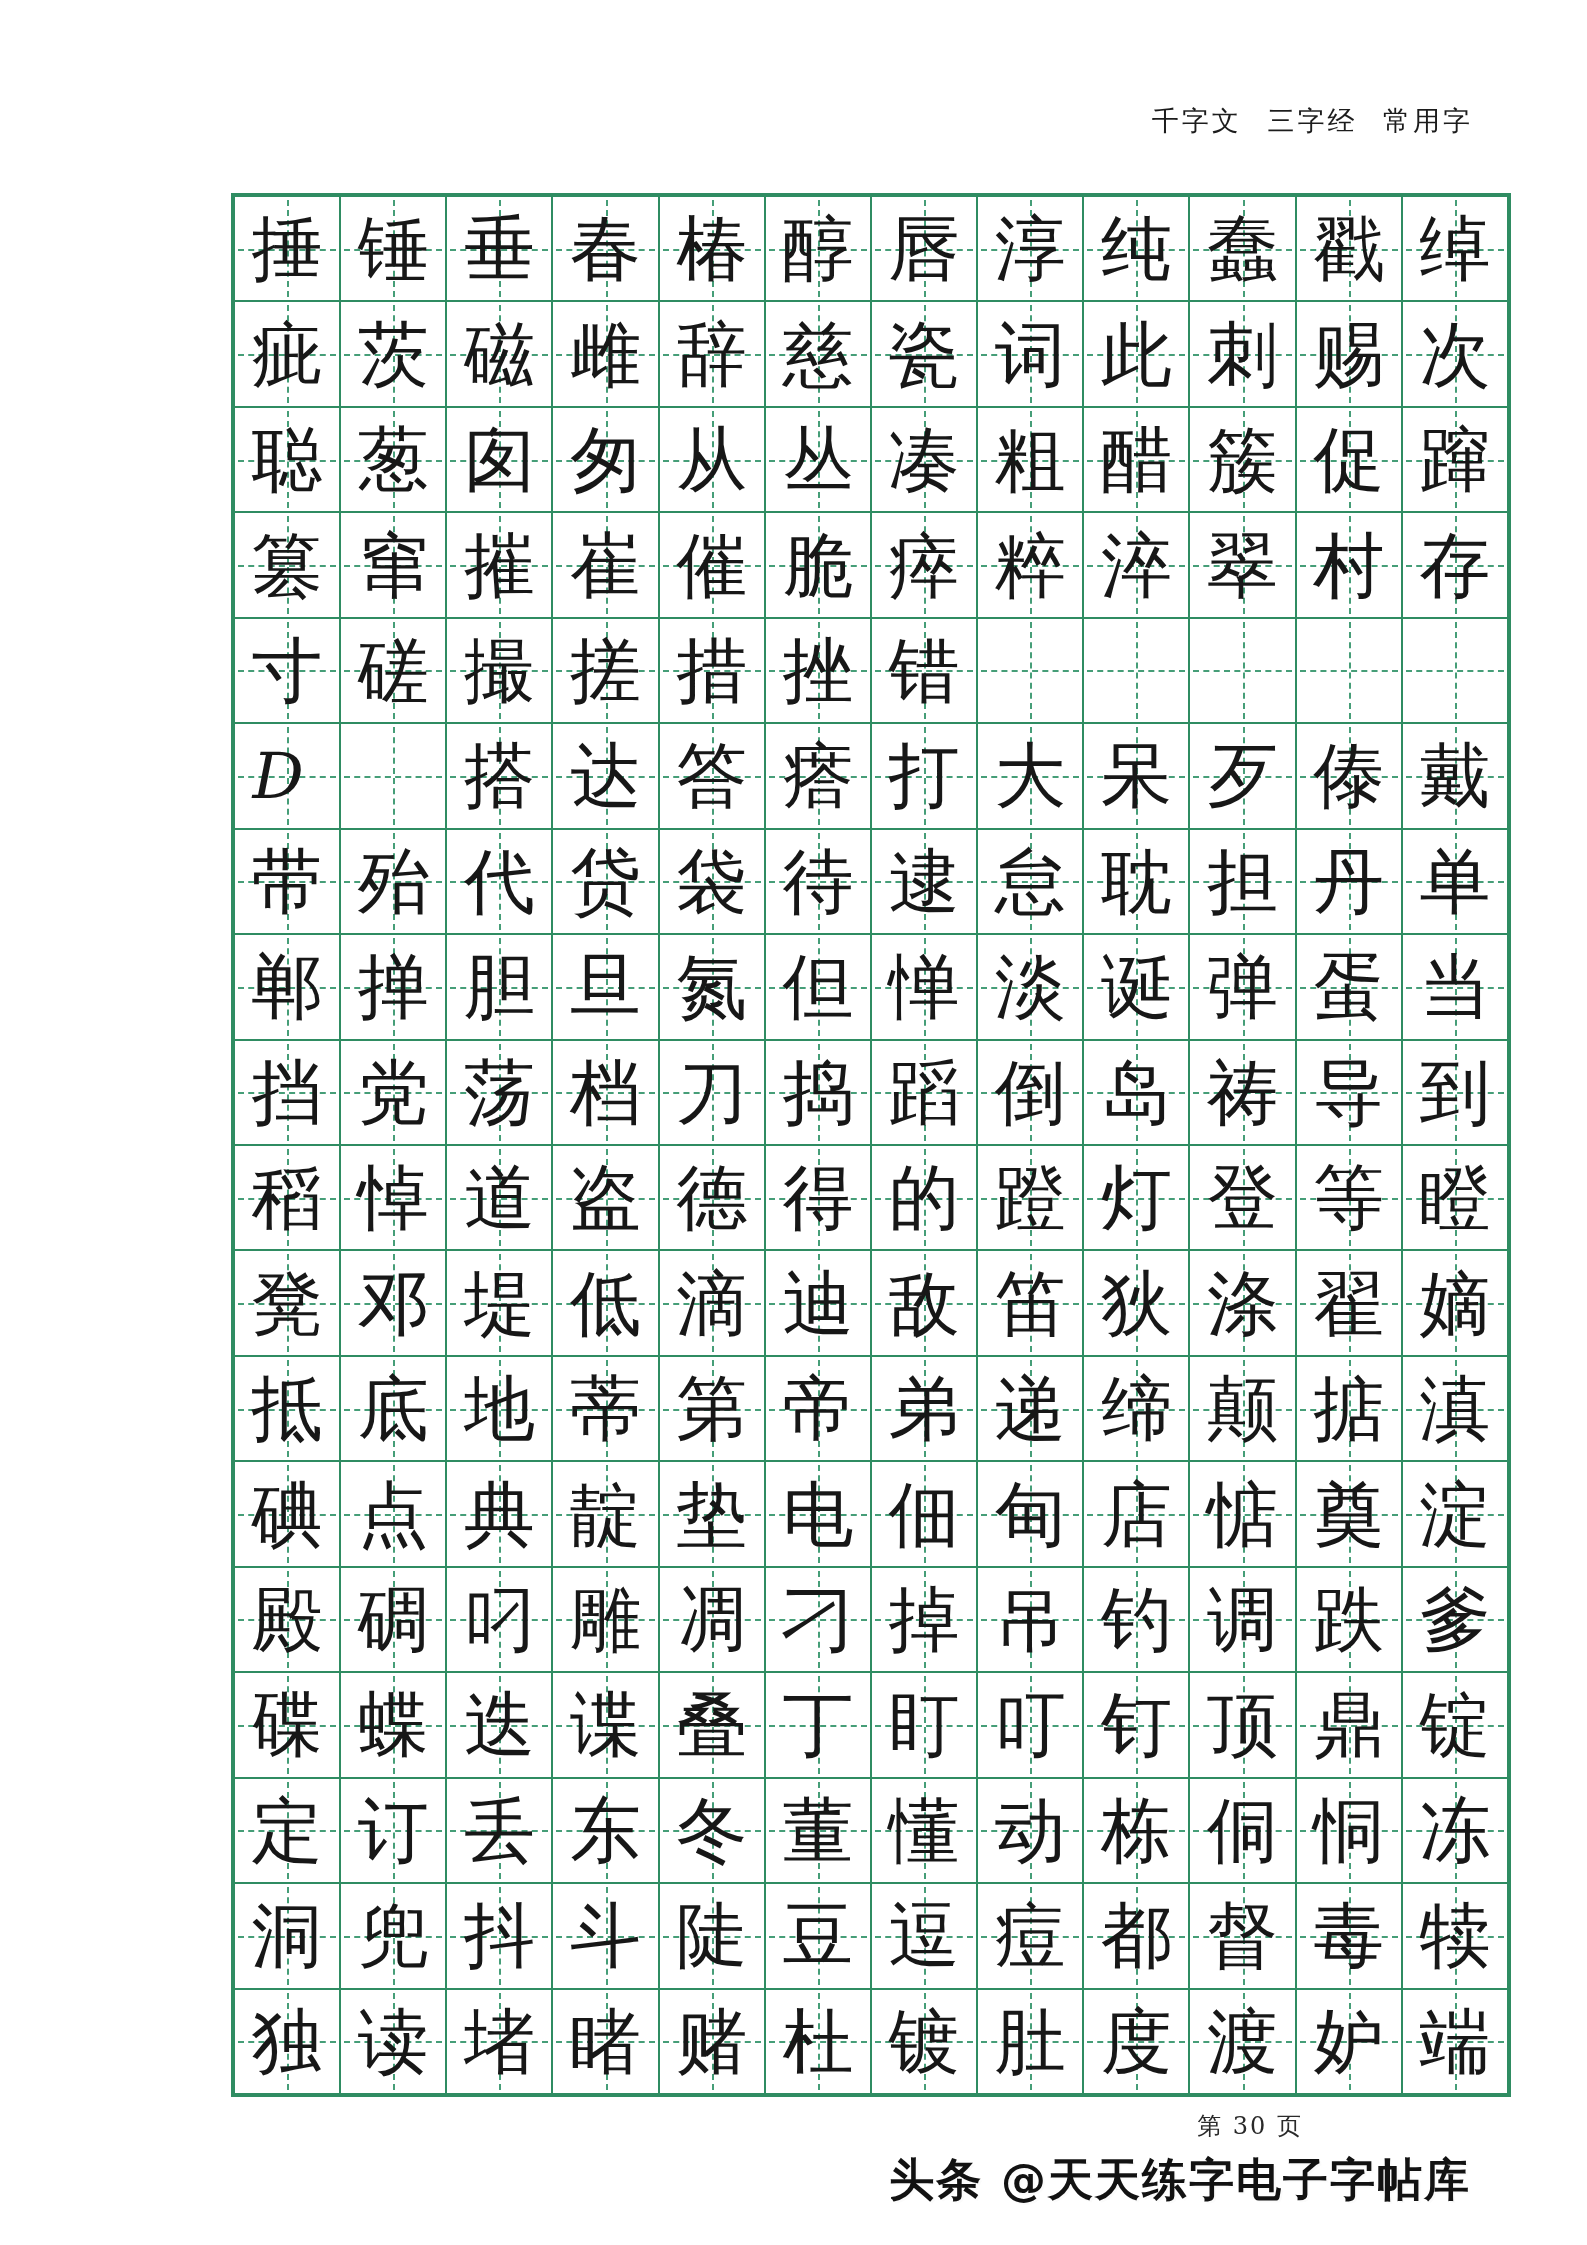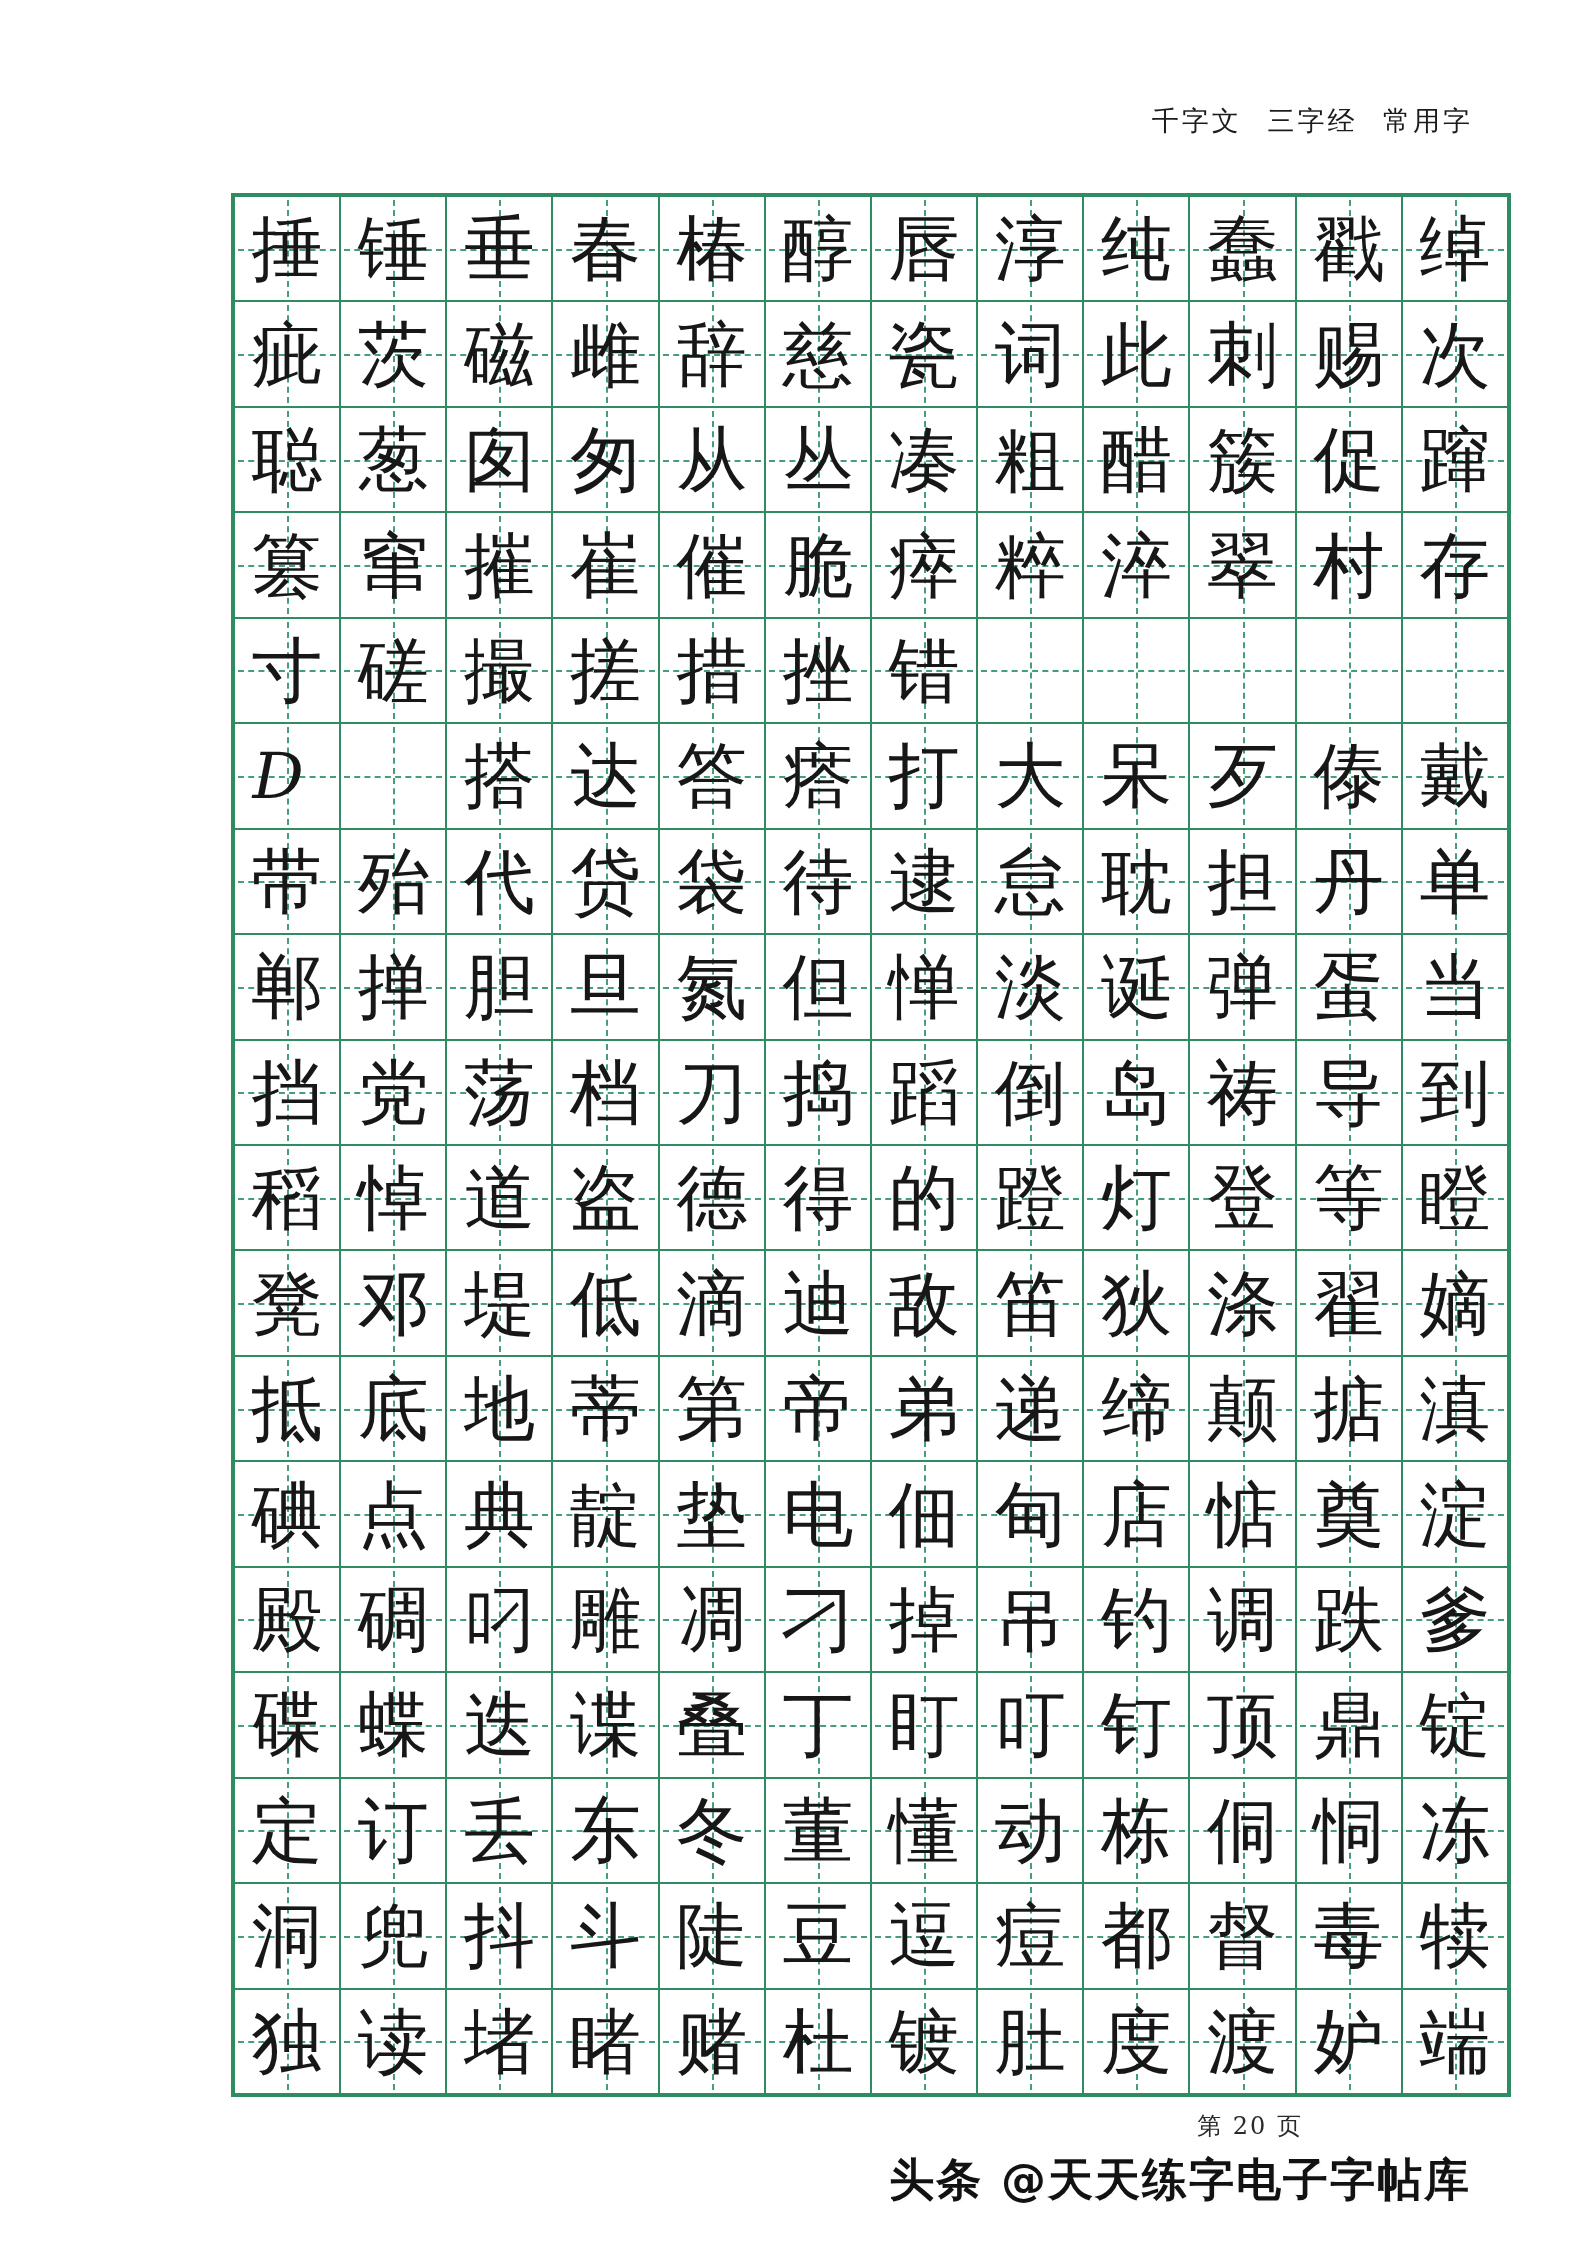--- a/index.html
+++ b/index.html
@@ -746,17 +746,17 @@
         <span class="char">渡</span>
       </div>
       <div class="cell">
         <span class="char">妒</span>
       </div>
       <div class="cell">
         <span class="char">端</span>
       </div>
     </div>
 
-  <div class="page-number">第 20 页</div>
+  <div class="page-number">第 30 页</div>
 
   <div class="watermark">头条 @天天练字电子字帖库</div>
 
 </div>
 
 </body></html>

